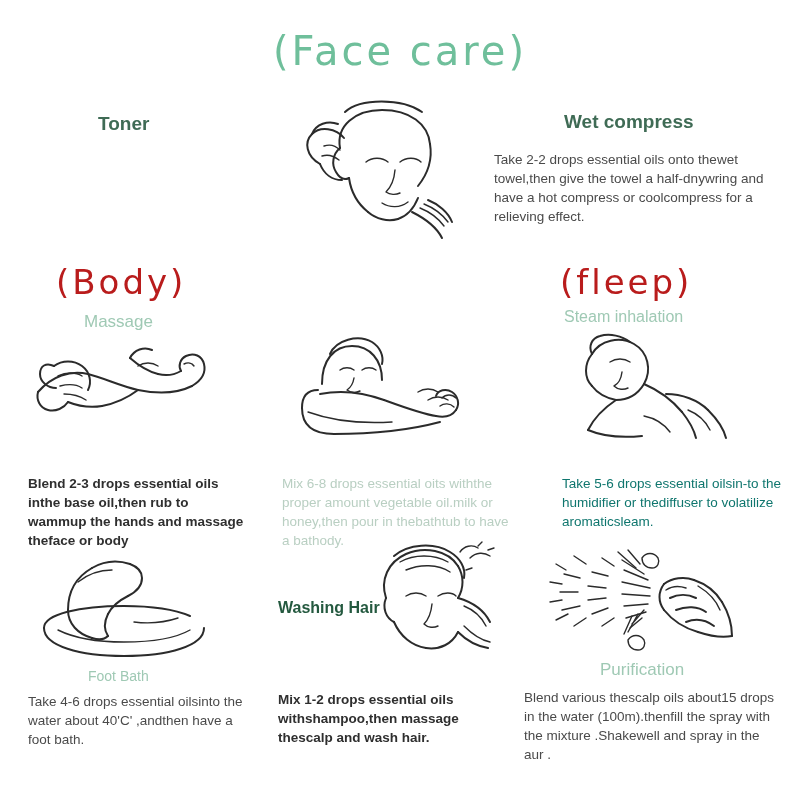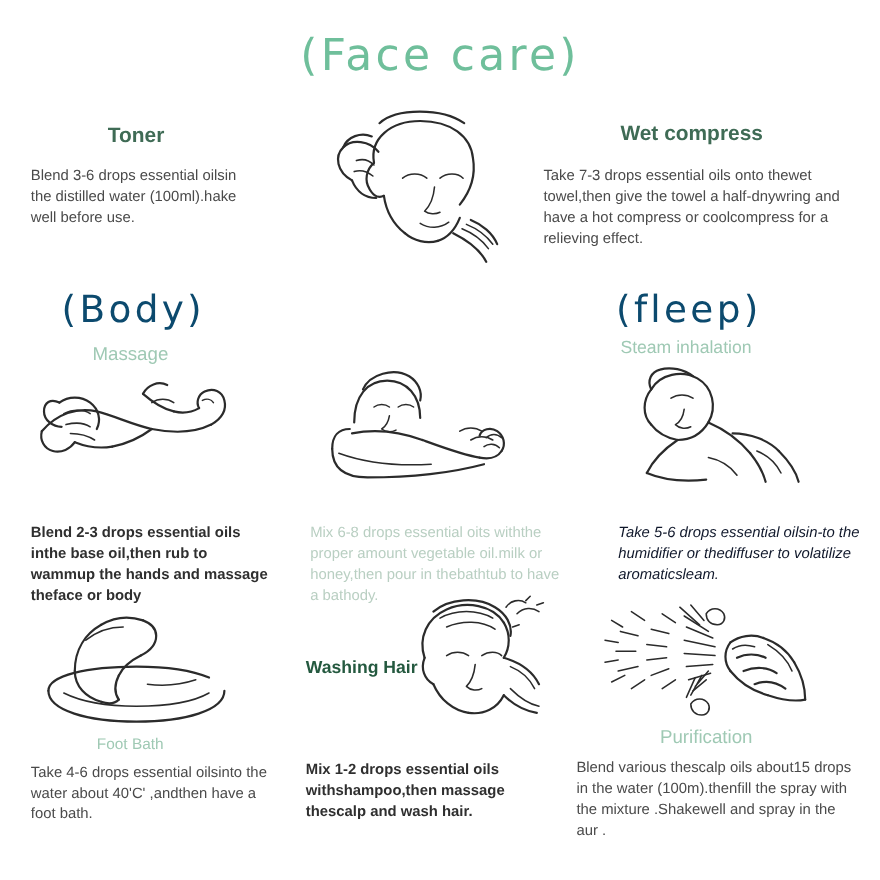--- a/index.html
+++ b/index.html
@@ -31,21 +31,21 @@
     font-size: 40px;
     letter-spacing: 3px;
     color: #6fbf9b;
     font-family: "DejaVu Sans", sans-serif;
     font-weight: 400;
   }
   .sec-title {
     position: absolute;
     font-size: 34px;
     letter-spacing: 3px;
-    color: #0c4a6e;
+    color: #b91c1c;
     font-family: "DejaVu Sans", sans-serif;
   }
   .sub-head {
     position: absolute;
     font-size: 19px;
     font-weight: bold;
     color: #3f6b55;
   }
   .sub-head.light {
     color: #9fc9b4;
@@ -61,22 +61,21 @@
     color: #4a4a4a;
   }
   .body-text.bold {
     font-weight: bold;
     color: #2f2f2f;
   }
   .body-text.faded {
     color: #b9cfc2;
   }
   .body-text.greenish {
-    color: #0f172a;
-    font-style: italic;
+    color: #0f766e;
   }
 
   .art {
     position: absolute;
   }
   .art svg {
     display: block;
     overflow: visible;
   }
   svg .ln {
@@ -96,25 +95,24 @@
 </style>
 </head>
 <body>
 
 <div class="page">
 
   <div class="main-title">(Face care)</div>
 
   <div class="sub-head" style="left:98px; top:113px;">Toner</div>
 
-  <div class="body-text" style="left:28px; top:150px; width:205px;">Blend 3-6 drops essential oilsin the distilled water (100ml).hake well before use.</div>
 
   <div class="sub-head" style="left:564px; top:111px;">Wet compress</div>
 
-  <div class="body-text" style="left:494px; top:150px; width:285px;">Take 7-3 drops essential oils onto thewet towel,then give the towel a half-dnywring and have a hot compress or coolcompress for a relieving effect.</div>
+  <div class="body-text" style="left:494px; top:150px; width:285px;">Take 2-2 drops essential oils onto thewet towel,then give the towel a half-dnywring and have a hot compress or coolcompress for a relieving effect.</div>
 
   <div class="art" style="left:300px; top:100px;">
     <svg width="180" height="145" viewBox="0 0 180 145">
       <path class="ln" d="M40 48 C36 26 55 10 82 10 C110 10 128 24 130 44"></path>
       <path class="ln" d="M130 44 C133 62 126 76 118 86"></path>
       <path class="ln" d="M40 48 C33 54 31 64 36 72 C40 79 45 80 49 78"></path>
       <path class="ln" d="M49 78 C51 92 58 104 68 112"></path>
       <path class="ln" d="M68 112 C76 119 88 122 98 119"></path>
       <path class="ln" d="M98 119 C107 116 114 108 118 98"></path>
       <path class="ln-thin" d="M66 62 C72 57 82 57 88 62"></path>

